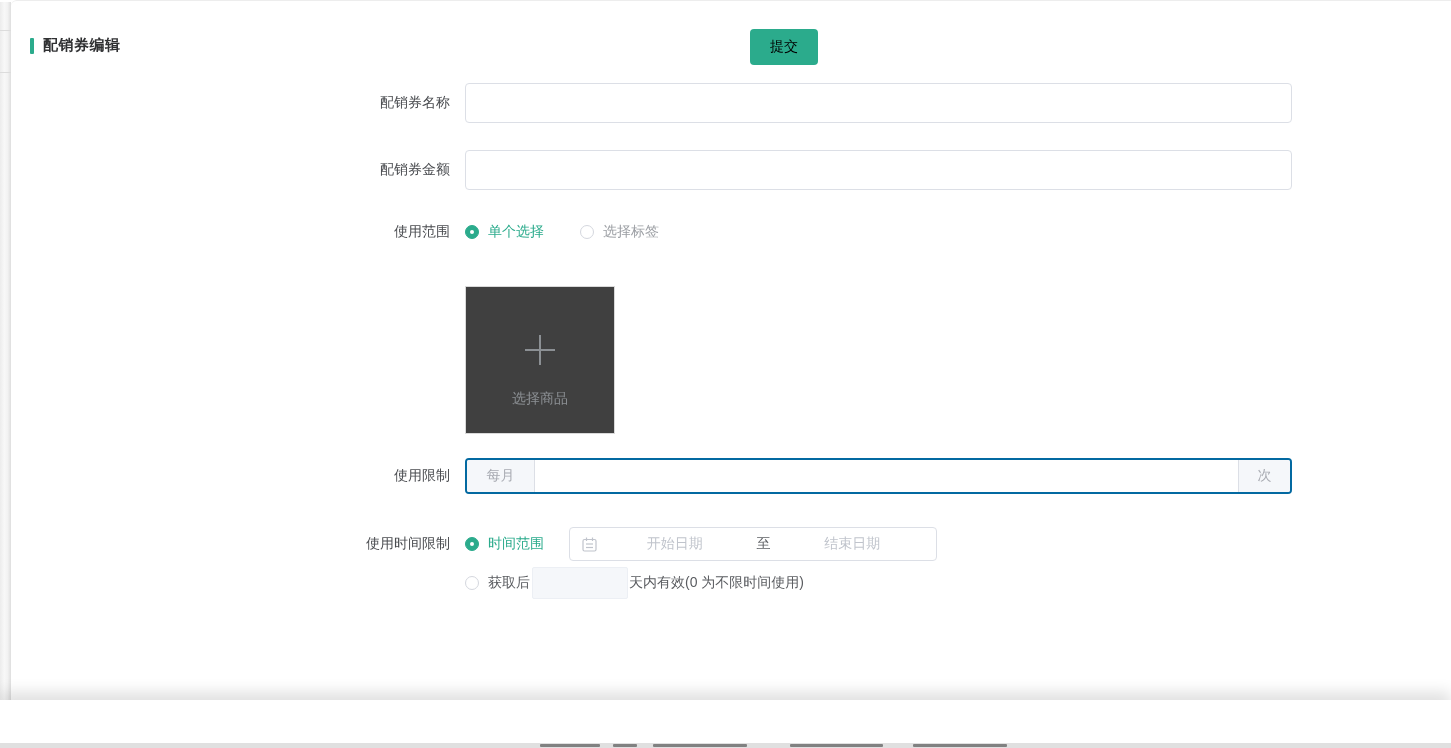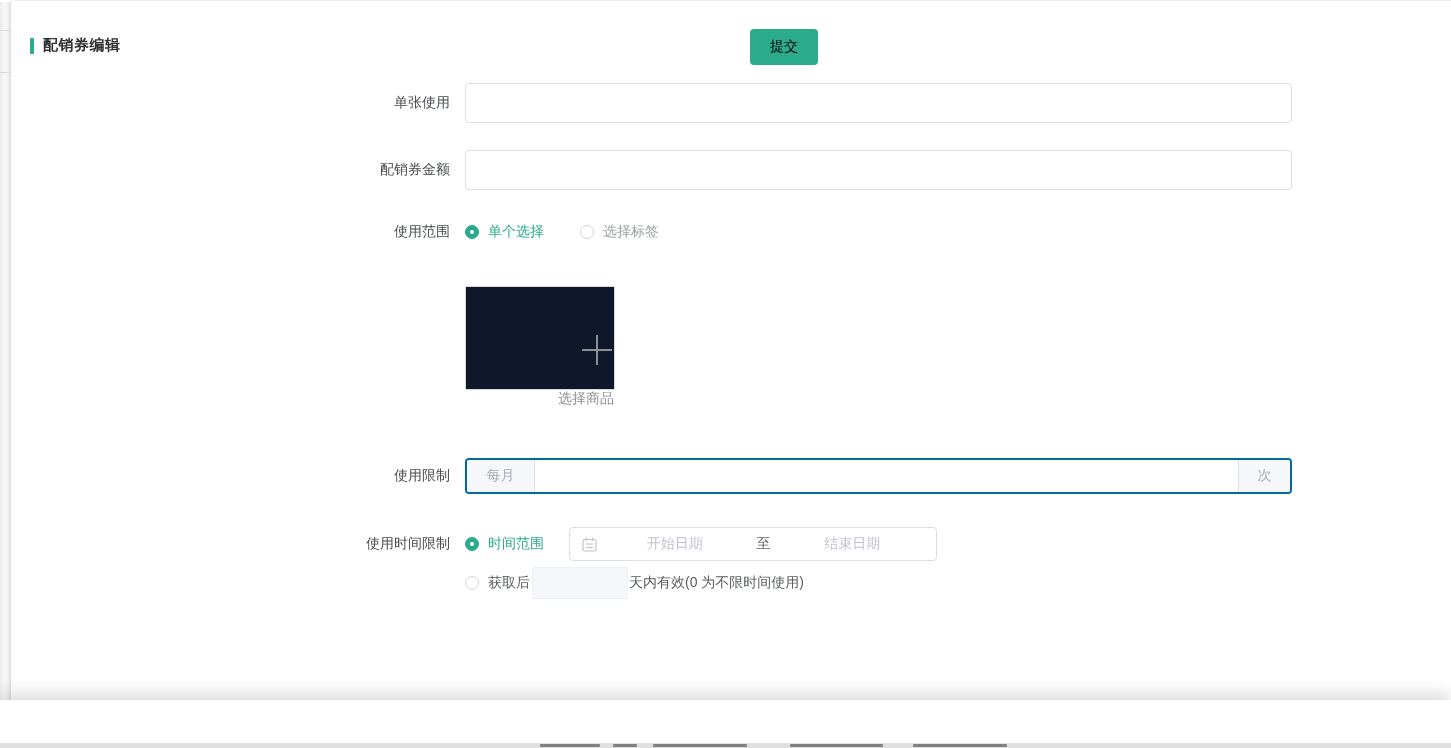--- a/index.html
+++ b/index.html
@@ -37,23 +37,23 @@
   .rdot { width:14px; height:14px; border-radius:50%; border:1px solid #d4d7de; background:#fff;
     margin-right:9px; position:relative; flex:0 0 auto; }
   .rdot.checked { background:#2bab8c; border-color:#2bab8c; }
   .rdot.checked::after { content:""; position:absolute; left:50%; top:50%; width:4px; height:4px;
     border-radius:50%; background:#fff; transform:translate(-50%,-50%); }
   .rlabel { font-size:14px; color:#9b9ea3;text-align:center; }
   .rlabel.on { color:#2bab8c; }
   .radio + .radio { margin-left:36px; }
 
   
-  .product-box { position:absolute; left:454px; top:285px; width:150px; height:104px;
-    border:1px solid #d9d9d9; background:#0f172a; cursor:pointer;
-    display:flex; flex-direction:column; align-items:flex-end; }
+  .product-box { position:absolute; left:454px; top:285px; width:150px; height:148px;
+    border:1px solid #d9d9d9; background:#404040; cursor:pointer;
+    display:flex; flex-direction:column; align-items:center; }
   .plus-icon { margin-top:46px; }
   .product-label { margin-top:20px; font-size:14px; color:#8c9094; }
 
   
   .input-group { display:flex; width:827px; height:36px; border:2px solid #0369a1;
     border-radius:4px; overflow:hidden; background:#fff; }
   .ig-prepend, .ig-append { background:#f5f7fa; color:#a8abb2; font-size:14px;
     display:flex; align-items:center; justify-content:center; }
   .ig-prepend { width:68px; border-right:1px solid #dcdfe6; }
   .ig-append { width:52px; border-left:1px solid #dcdfe6; }
@@ -94,21 +94,21 @@
   </div>
 
   <div class="card">
 
     <div class="page-header">
       <span class="accent-bar"></span>
       <span class="page-title">配销券编辑</span>
     </div>
 
     <div class="row" style="top:82px; height:40px;">
-      <div class="lbl">单张使用</div>
+      <div class="lbl">配销券名称</div>
       <div class="ctl">
         <input type="text" class="text-input" value="" style="">
       </div>
     </div>
 
     <div class="row" style="top:149px; height:40px;">
       <div class="lbl">配销券金额</div>
       <div class="ctl">
         <input type="text" class="text-input" value="" style="">
       </div>

